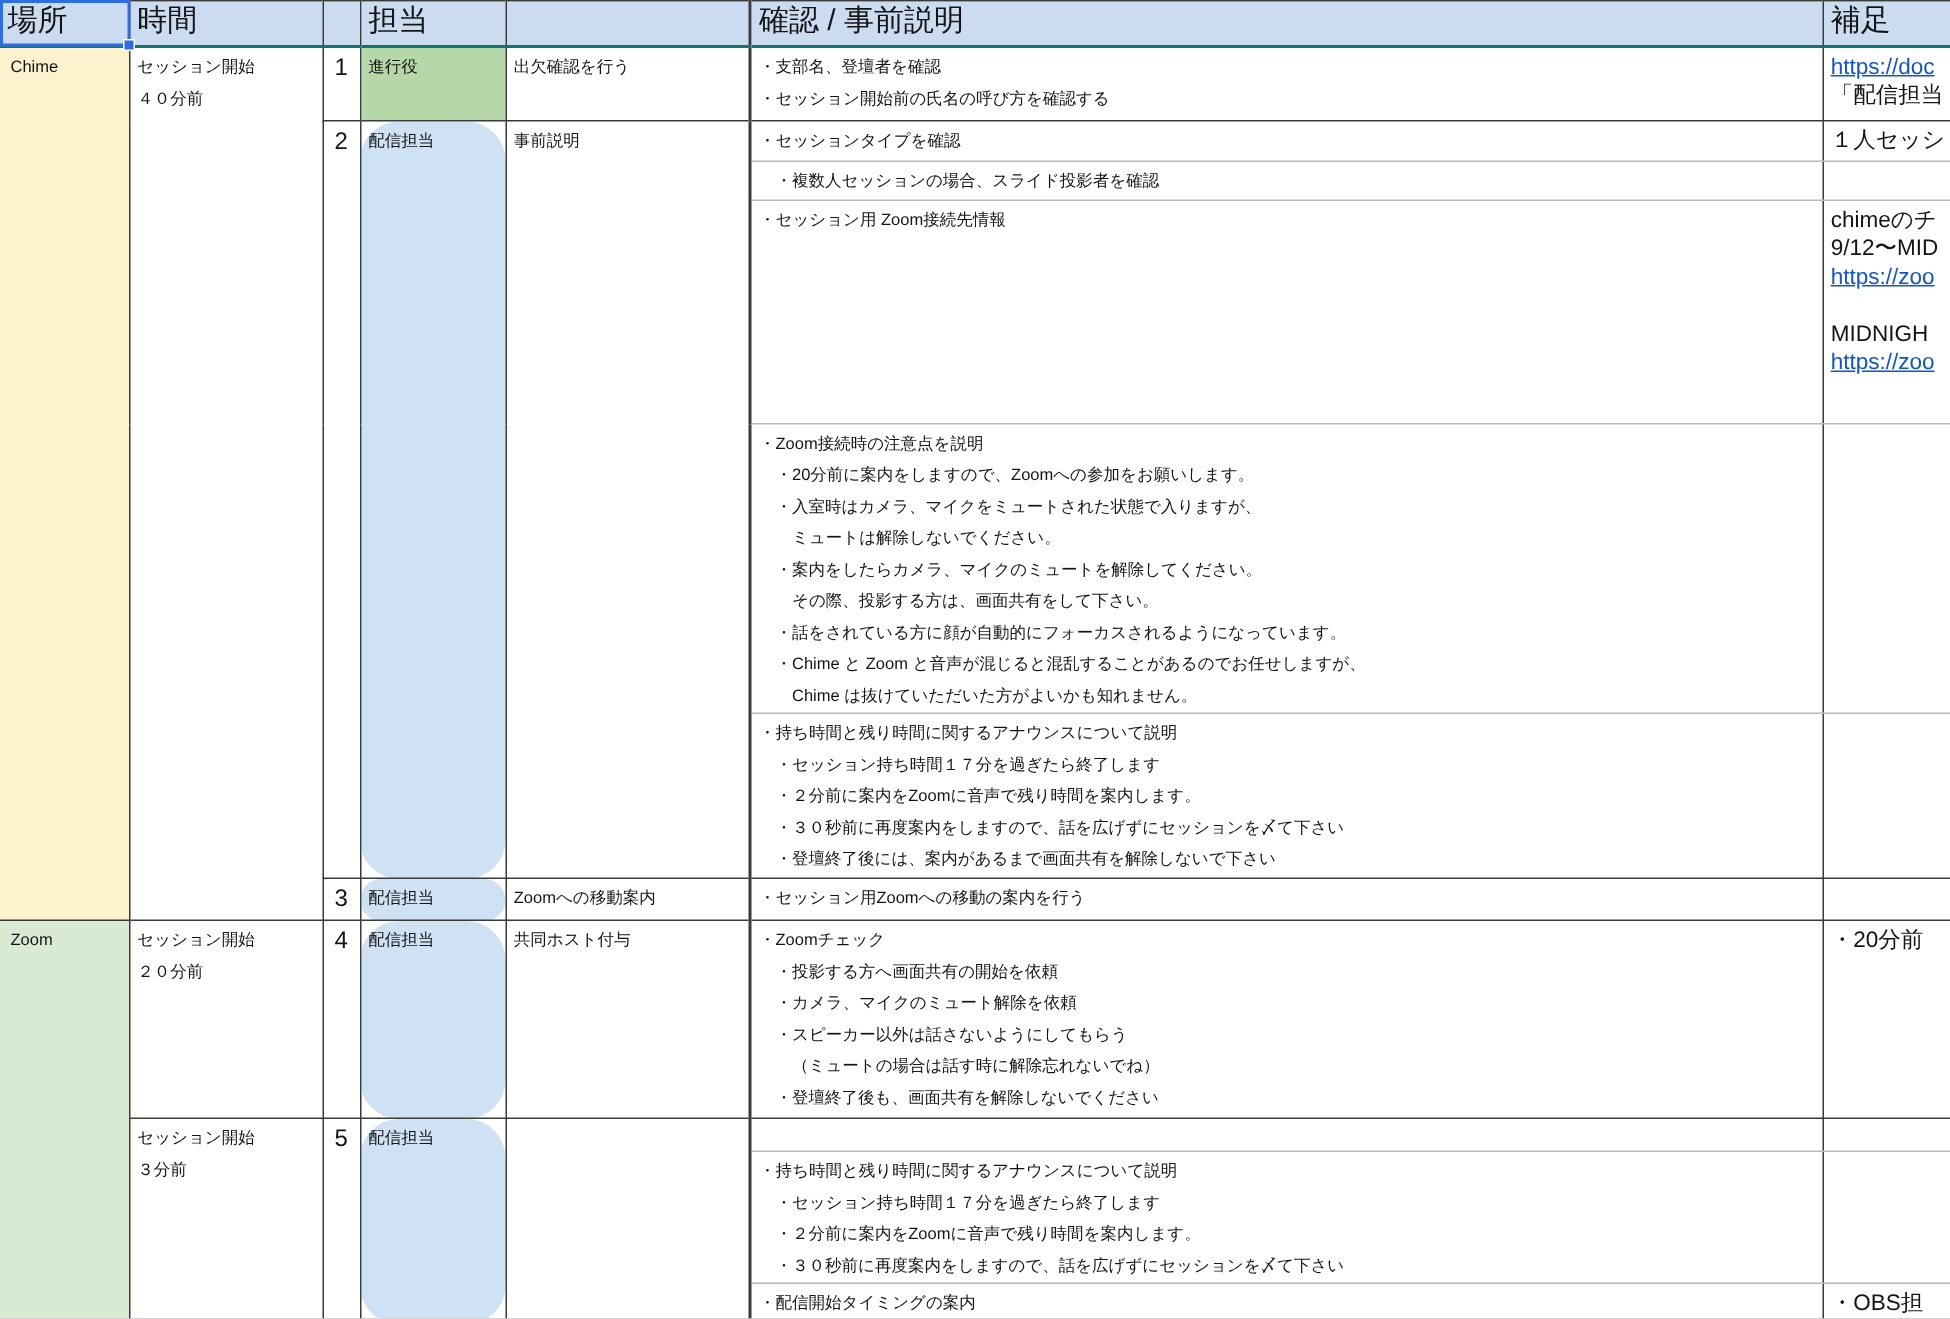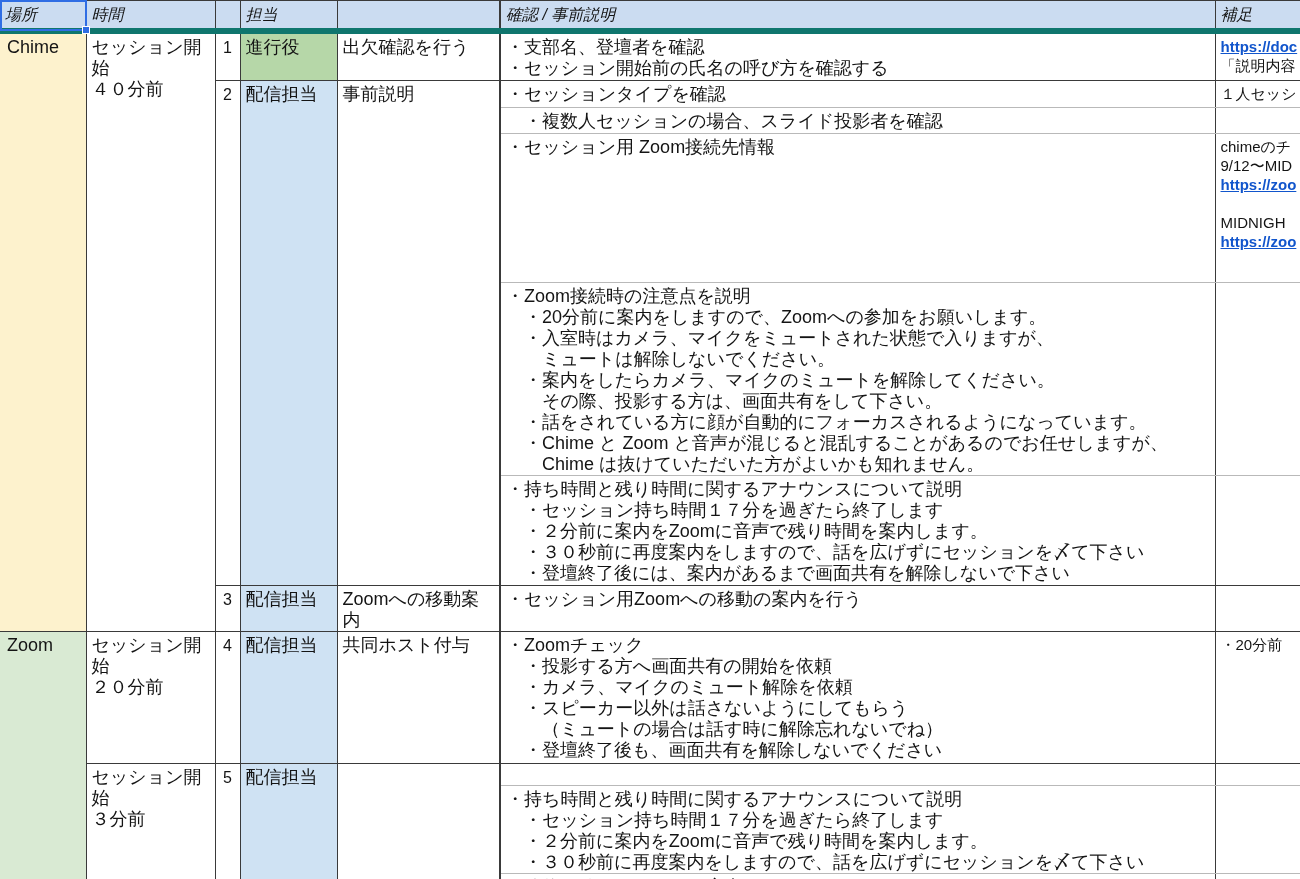--- a/index.html
+++ b/index.html
@@ -22,37 +22,37 @@
   }
   table.sheet{
     border-collapse:collapse;table-layout:fixed;width:1300px;
     border-top:1px solid var(--grid);
   }
   td{
     border-right:1px solid var(--grid);
     border-bottom:1px solid var(--grid);
     vertical-align:top;
     padding:3px 4px 0 5px;
-    font-size:18px;line-height:21px;
+    font-size:11px;line-height:21px;
     white-space:pre-wrap;
     overflow:hidden;
   }
   td:last-child{border-right:none;}
   tr:last-child td{border-bottom:none;}
-  tr.hdr td{background:var(--hdr-bg);border-bottom:6px solid #0f766e;font-size:16px;font-style:italic;}
+  tr.hdr td{background:var(--hdr-bg);border-bottom:2px solid #0f766e;font-size:20px;}
   .bb-thin{border-bottom:1px solid var(--grid-thin);}
   .c-place{padding-left:7px;}
   .bg-chime{background:var(--chime-bg);}
   .bg-zoom{background:var(--zoom-bg);}
   .bg-lead{background:var(--lead-bg);margin-top:46px;}
-  .bg-stream{background:var(--stream-bg);}
+  .bg-stream{background:var(--stream-bg);border-radius:26px;}
   .c-num{text-align:center;padding:3px 1px 0 1px;font-size:16px;}
   .c-content{border-left:2px solid var(--grid);}
   .c-note{font-size:15px;line-height:19px;white-space:pre;}
-  .lnk{color:var(--link);text-decoration:underline;cursor:pointer;font-weight:bold;}
+  .lnk{color:var(--link);text-decoration:underline;cursor:pointer;}
   .h30{height:30px}.h50{height:50px}.h27{height:27px}.h26{height:26px}
   .h149{height:149px}.h192{height:192px}.h110{height:110px}.h28{height:28px}
   .h132{height:132px}.h22{height:22px}.h86{height:86px}
   .sel-box{
     position:absolute;left:0;top:0;width:87px;height:31px;
     border:2px solid var(--sel);pointer-events:none;
   }
   .sel-handle{
     position:absolute;right:-5px;bottom:-5px;width:8px;height:8px;
     background:var(--sel);border:1px solid #fff;pointer-events:auto;
@@ -86,21 +86,21 @@
 
     <tr class="h50">
       <td class="c-place bg-chime" rowspan="7">Chime</td>
       <td rowspan="7">セッション開始
 ４０分前</td>
       <td class="c-num">1</td>
       <td class="bg-lead">進行役</td>
       <td>出欠確認を行う</td>
       <td class="c-content">・支部名、登壇者を確認
 ・セッション開始前の氏名の呼び方を確認する</td>
-      <td class="c-note"><a class="lnk">https://doc</a><br><span>「説明内容</span></td>
+      <td class="c-note"><a class="lnk">https://doc</a><br><span>「配信担当</span></td>
     </tr>
 
     <tr class="h27">
       <td class="c-num" rowspan="5">2</td>
       <td class="bg-stream" rowspan="5">配信担当</td>
       <td rowspan="5">事前説明</td>
       <td class="c-content bb-thin">・セッションタイプを確認</td>
       <td class="c-note bb-thin">１人セッシ</td>
     </tr>
 

